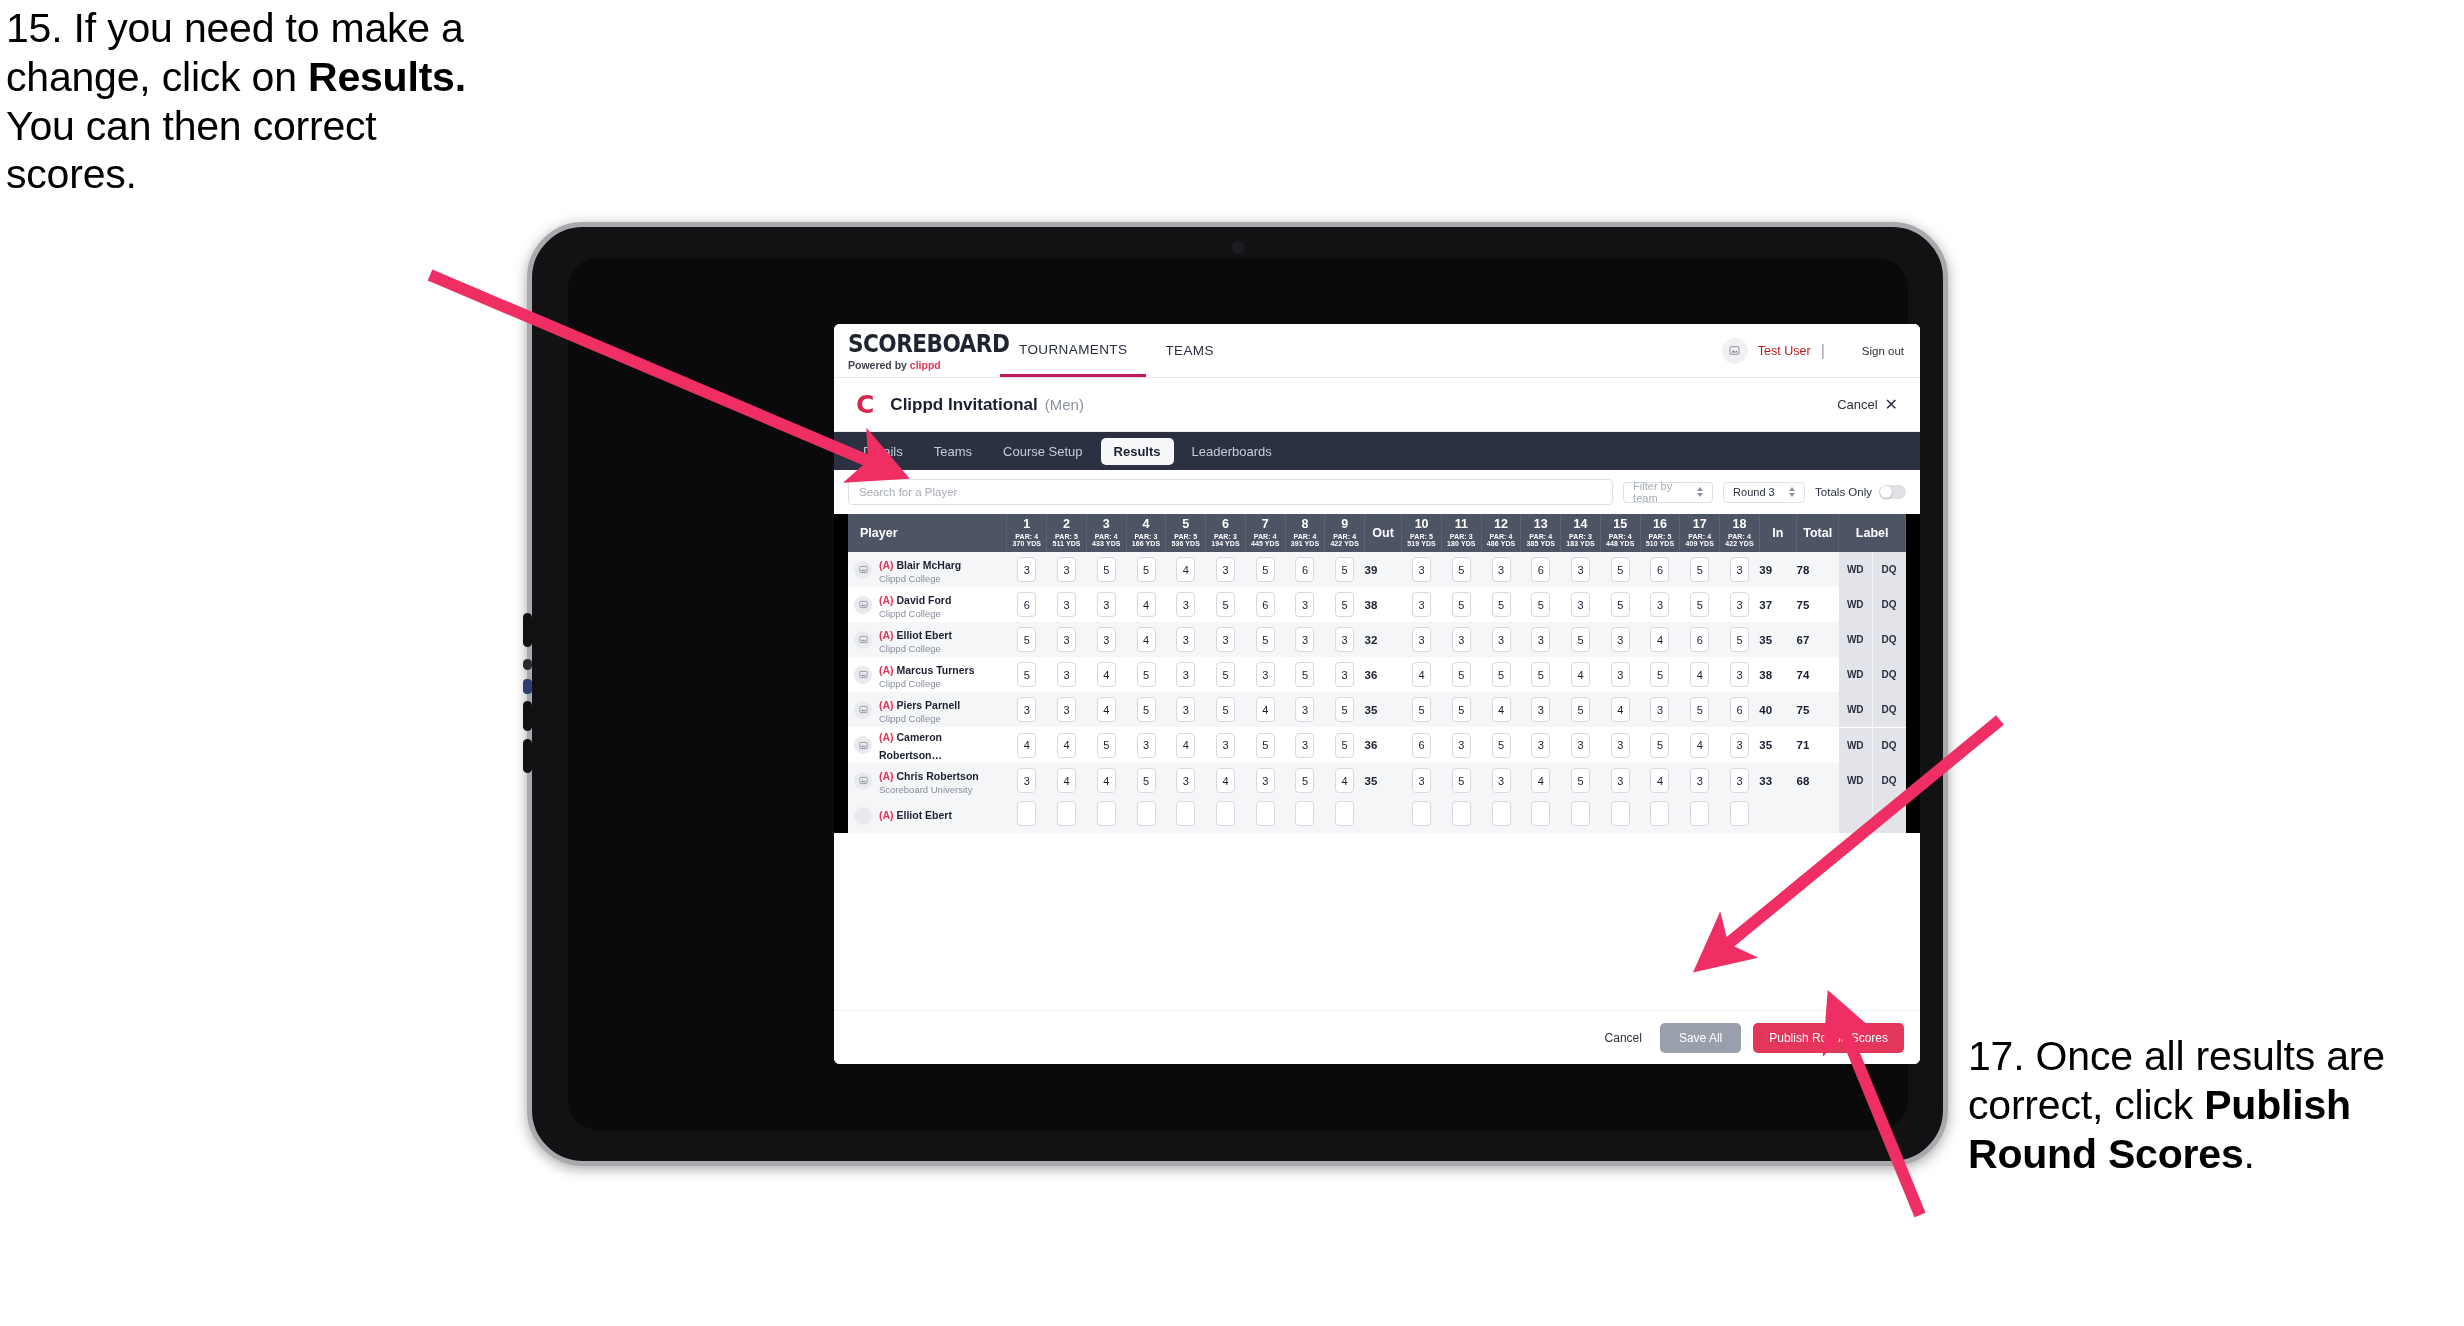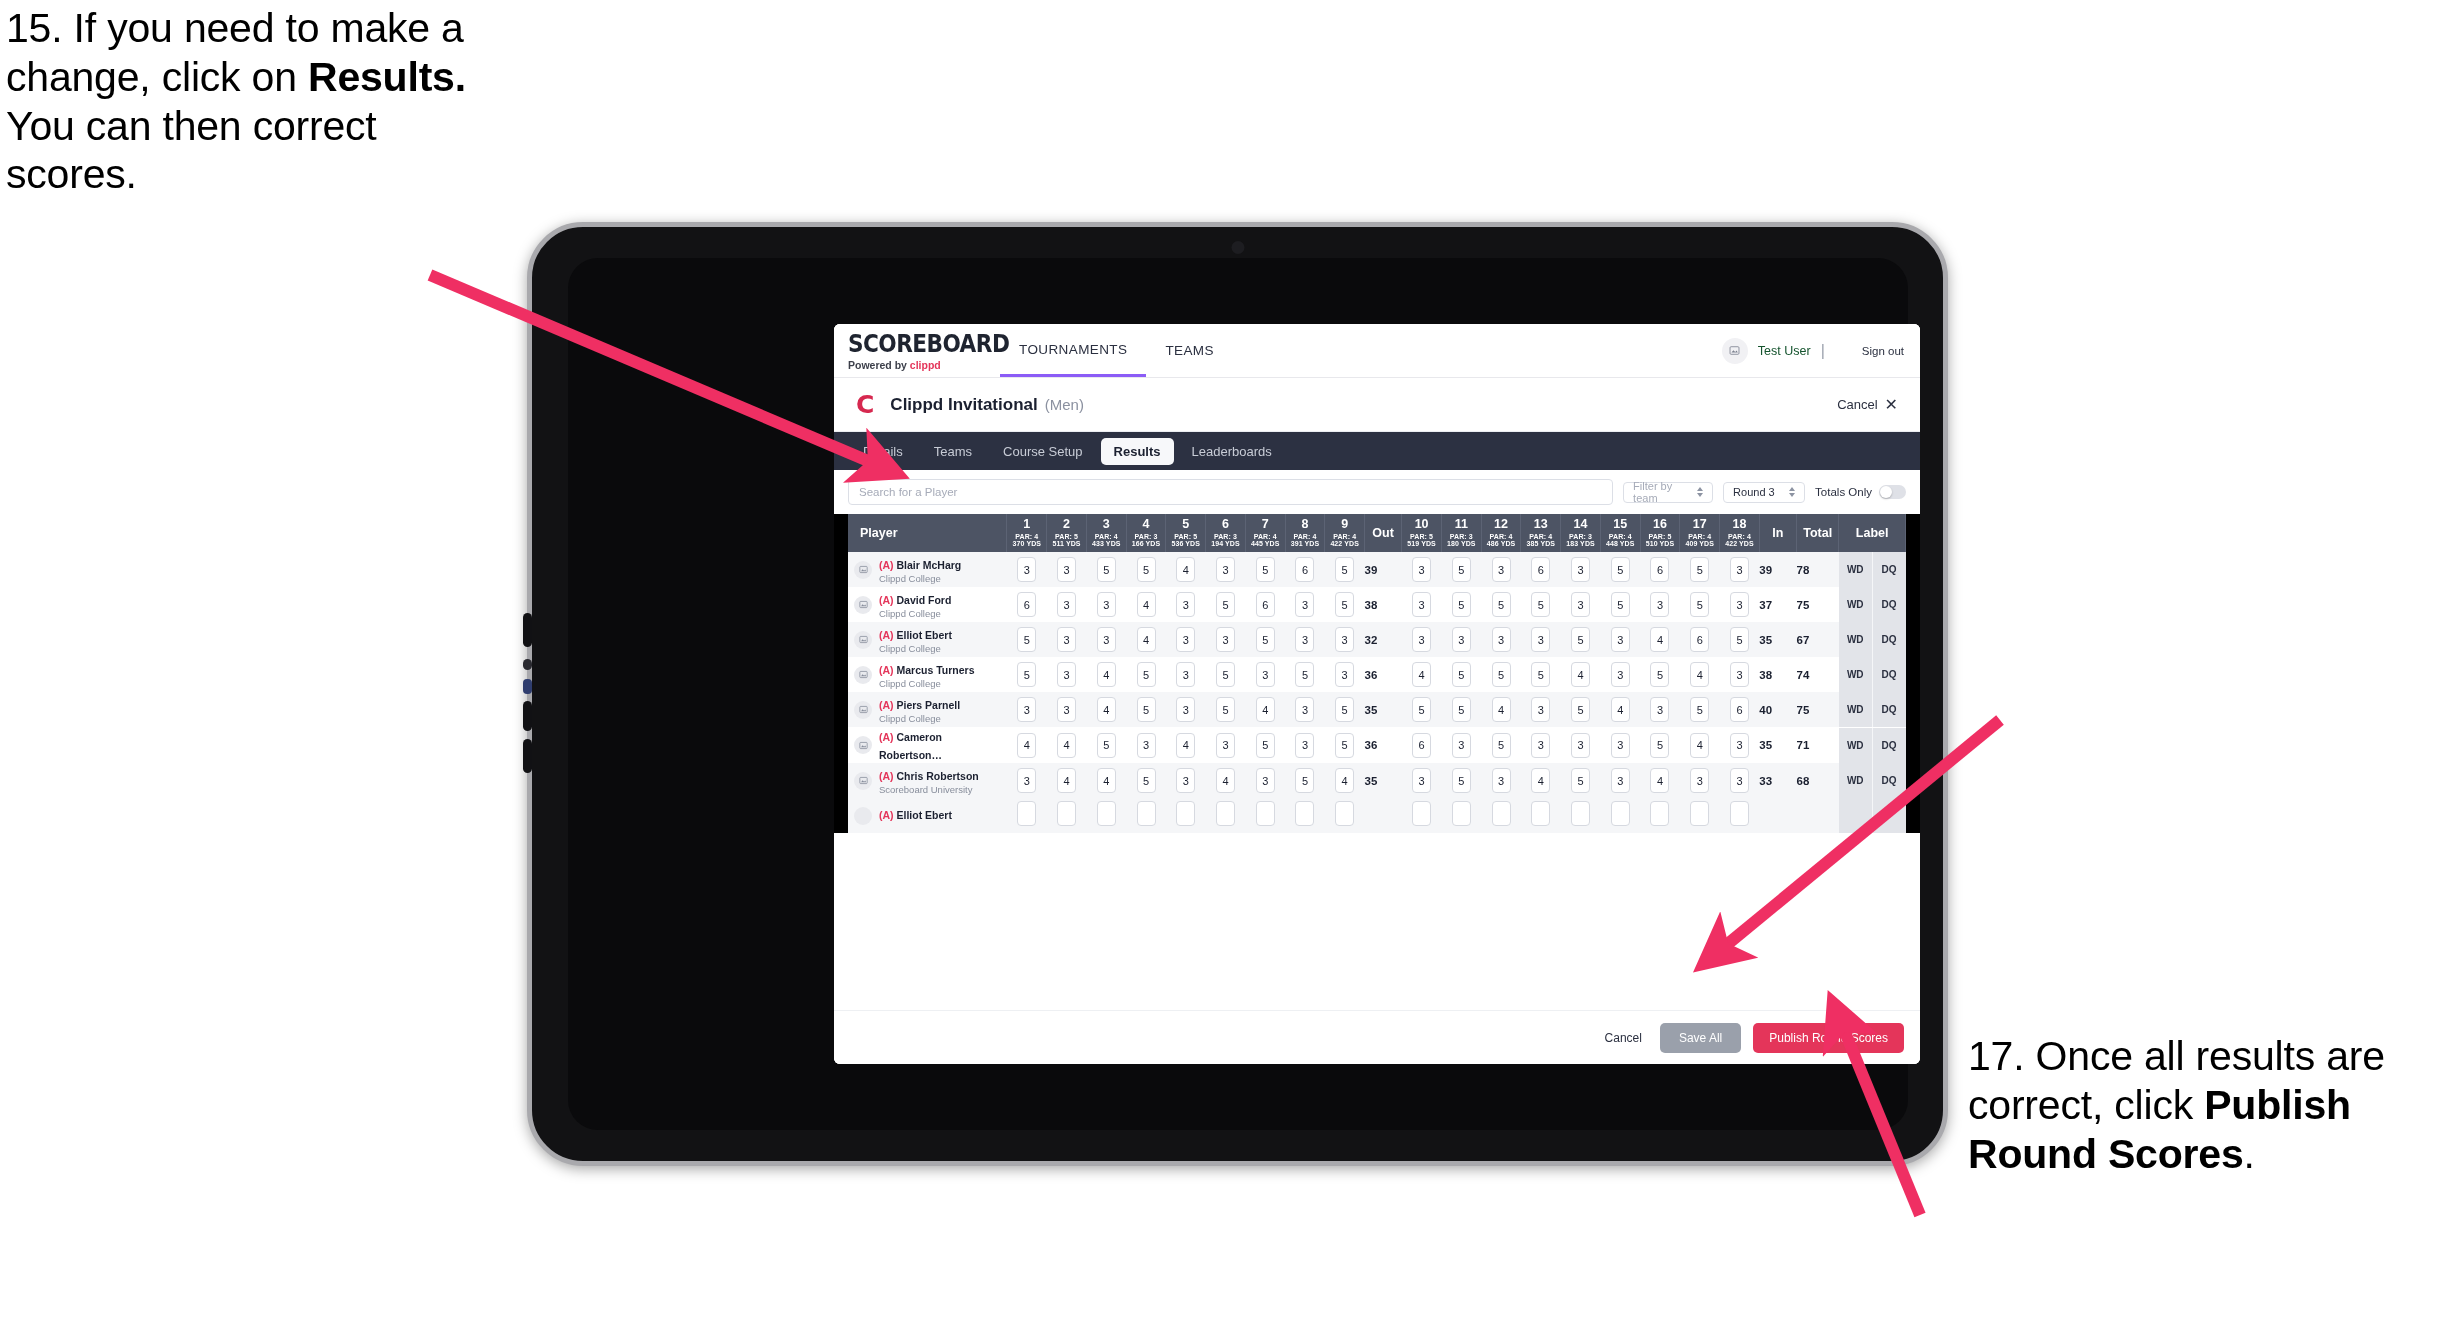--- a/index.html
+++ b/index.html
@@ -65,24 +65,24 @@
     font-weight:700; font-size:24px; letter-spacing:-0.6px; color:#1f2430;
     transform: scaleX(.9); transform-origin:left center;
   }
   .brand-sub { font-size:10.5px; color:#3c3f4a; margin-top:1px; font-weight:600; }
   .brand-sub .clippd { color:#e4355a; font-weight:700; }
   .topnav { display:flex; align-items:stretch; }
   .topnav-item {
     display:flex; align-items:center; padding: 0 19px;
     font-size:13.5px; letter-spacing:.4px; color:#2b3040; font-weight:500;
   }
-  .topnav-item.active { border-bottom:3px solid #8b5cf6; }
+  .topnav-item.active { border-bottom:3px solid #be185d; }
   .topbar-right { margin-left:auto; display:flex; align-items:center; padding-right:16px; gap:10px; }
   .avatar-circle { width:26px; height:26px; border-radius:50%; background:#f1f1f4; display:flex; align-items:center; justify-content:center; }
-  .usertxt { font-size:12.5px; color:#14532d; }
+  .usertxt { font-size:12.5px; color:#b91c1c; }
   .sep { color:#9aa0ad; }
   .signout { font-size:11.5px; color:#2b3040;margin-left:27px; }
 
   
   .titlerow { height:54px; display:flex; align-items:center; padding:0 22px; background:#fff; border-bottom:1px solid #eceef2; }
   .c-logo { font-size:25px; font-weight:800; color:#d6284f; font-family:"DejaVu Sans", sans-serif; margin-right:16px; line-height:1; }
   .t-name { font-size:17px; font-weight:600; color:#1b2030; }
   .t-gender { font-size:15px; color:#8b91a0; margin-left:7px; }
   .cancel-x { margin-left:auto; display:flex; align-items:center; gap:7px; font-size:13px; color:#2b3040; }
   .x-glyph { font-size:16px; line-height:1; }

